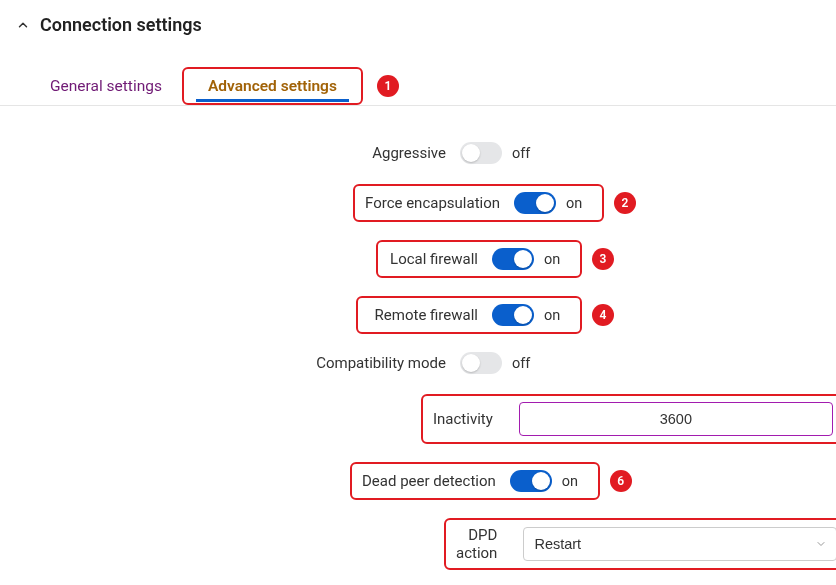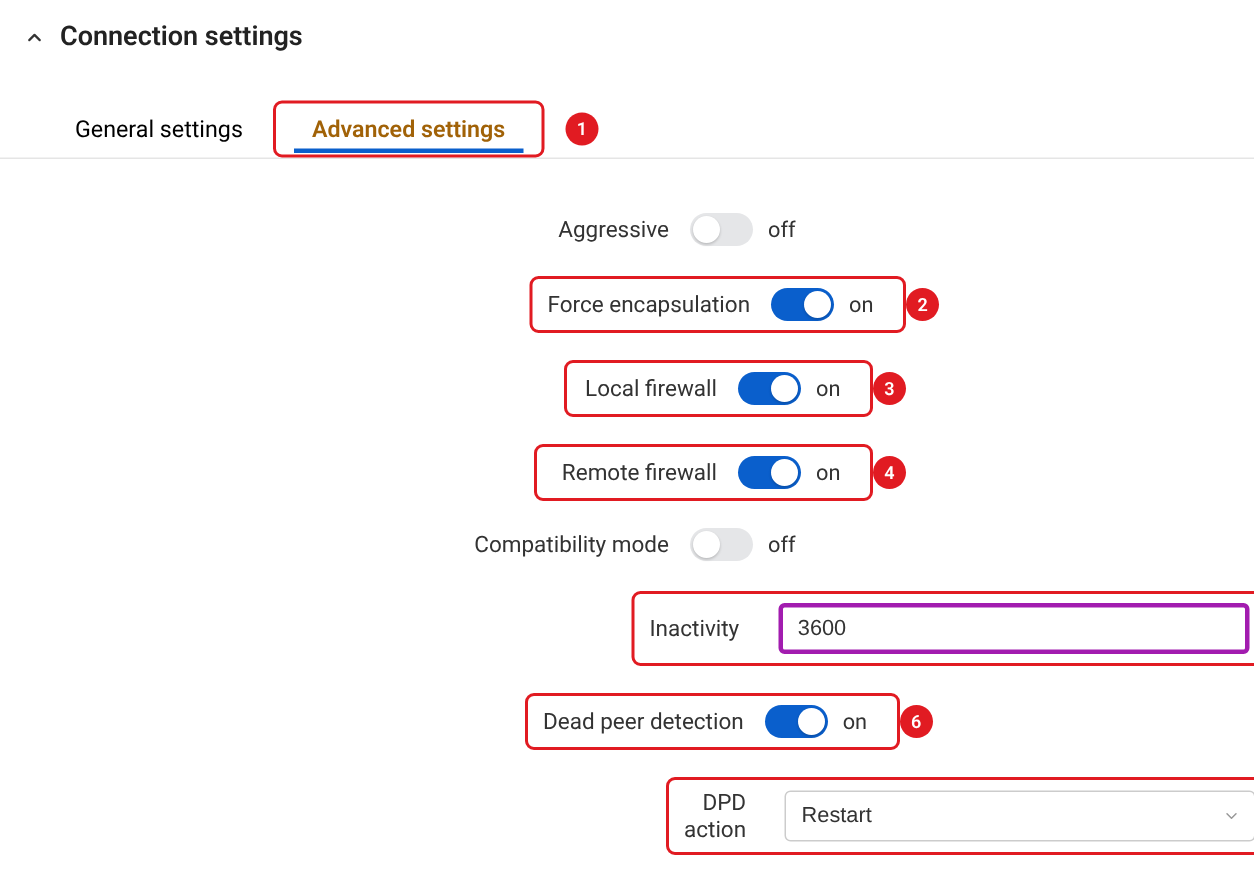--- a/index.html
+++ b/index.html
@@ -37,21 +37,21 @@
     .tabs {
       display: flex;
       margin-top: 28px;
       border-bottom: 1px solid #e5e5e5;
       padding-left: 30px;
     }
     .tab {
       padding: 10px 20px 8px 20px;
       cursor: pointer;
       font-size: 15.5px;
-      color: #000000;
+      color: #701a75;
       position: relative;
     }
     .tab.active {
       color: #a16207;
       font-weight: 600;
     }
     .tab.active::after {
       content: "";
       position: absolute;
       left: 8px;
@@ -147,20 +147,21 @@
       align-items: center;
     }
     .row-box .row-label {
       width: auto;
       min-width: 110px;
       text-align: right;
     }
     .row-box-wrap {
       display: flex;
       align-items: center;
+      gap: 10px;
       margin-bottom: 18px;
     }
     .row-box-wrap.indent-1 {
       margin-left: 313px;
     }
     .row-box-wrap.indent-lf {
       margin-left: 336px;
     }
     .row-box-wrap.indent-rf {
       margin-left: 316px;
@@ -181,25 +182,26 @@
       display: flex;
       align-items: center;
       gap: 12px;
     }
     .input-box .row-label {
       width: auto;
     }
     .text-input {
       width: 314px;
       height: 34px;
-      border: 3px solid #a21caf;
+      border: 1px solid #a21caf;
       border-radius: 4px;
       padding: 0 10px;
       font-size: 14.5px;
       color: #333;
+      text-align: center;
     }
     .select-input {
       width: 314px;
       height: 34px;
       border: 1px solid #ccc;
       border-radius: 4px;
       padding: 0 30px 0 10px;
       font-size: 14.5px;
       color: #333;
       background: #fff;

